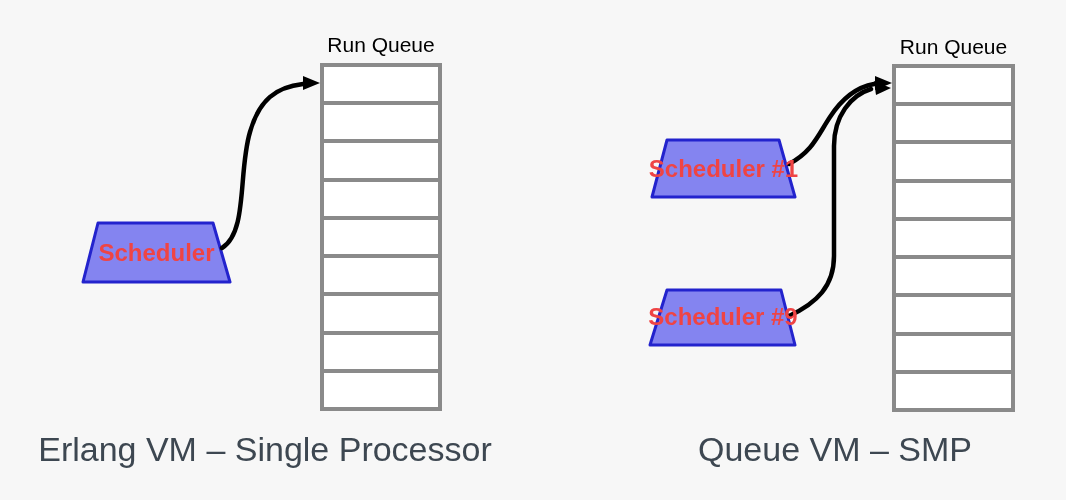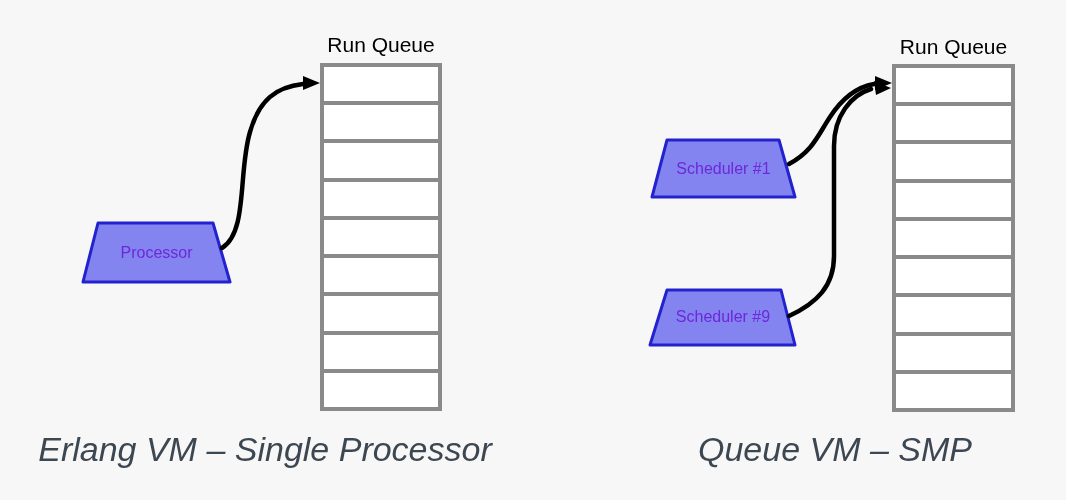--- a/index.html
+++ b/index.html
@@ -40,32 +40,32 @@
   }
   .cell {
     flex: 1 1 auto;
     background: #ffffff;
   }
   .sched-label {
     position: absolute;
     display: flex;
     align-items: center;
     justify-content: center;
-    font-size: 16px;
-    color: #6d28d9;
+    font-size: 24px;
+    color: #ef4444;
     white-space: nowrap;
     pointer-events: none;
+    font-weight: bold;
   }
   .caption {
     position: absolute;
     text-align: center;
     font-size: 34px;
     color: #3d4751;
     white-space: nowrap;
-    font-style: italic;
   }
 </style>
 </head>
 <body>
 
 <div class="canvas">
 
   <svg class="overlay" viewBox="0 0 1066 500">
 
     <polygon points="98,223 213,223 230,282 83,282" stroke-width="3" stroke-linejoin="round" fill="#8484f0" stroke="#2323cd"></polygon>
@@ -91,21 +91,21 @@
       <div class="cell"></div>
       <div class="cell"></div>
       <div class="cell"></div>
       <div class="cell"></div>
       <div class="cell"></div>
       <div class="cell"></div>
       <div class="cell"></div>
       <div class="cell"></div>
     </div>
 
-  <div class="sched-label" style="left:83px; top:223px; width:147px; height:59px;">Processor</div>
+  <div class="sched-label" style="left:83px; top:223px; width:147px; height:59px;">Scheduler</div>
 
   <div class="caption" style="left:10px; top:430px; width:510px;">Erlang VM – Single Processor</div>
 
   <div class="rq-label" style="left:892px; top:35px; width:123px;">Run Queue</div>
 
   <div class="runqueue" style="left:892px; top:64px; width:123px; height:348px;">
       <div class="cell"></div>
       <div class="cell"></div>
       <div class="cell"></div>
       <div class="cell"></div>

